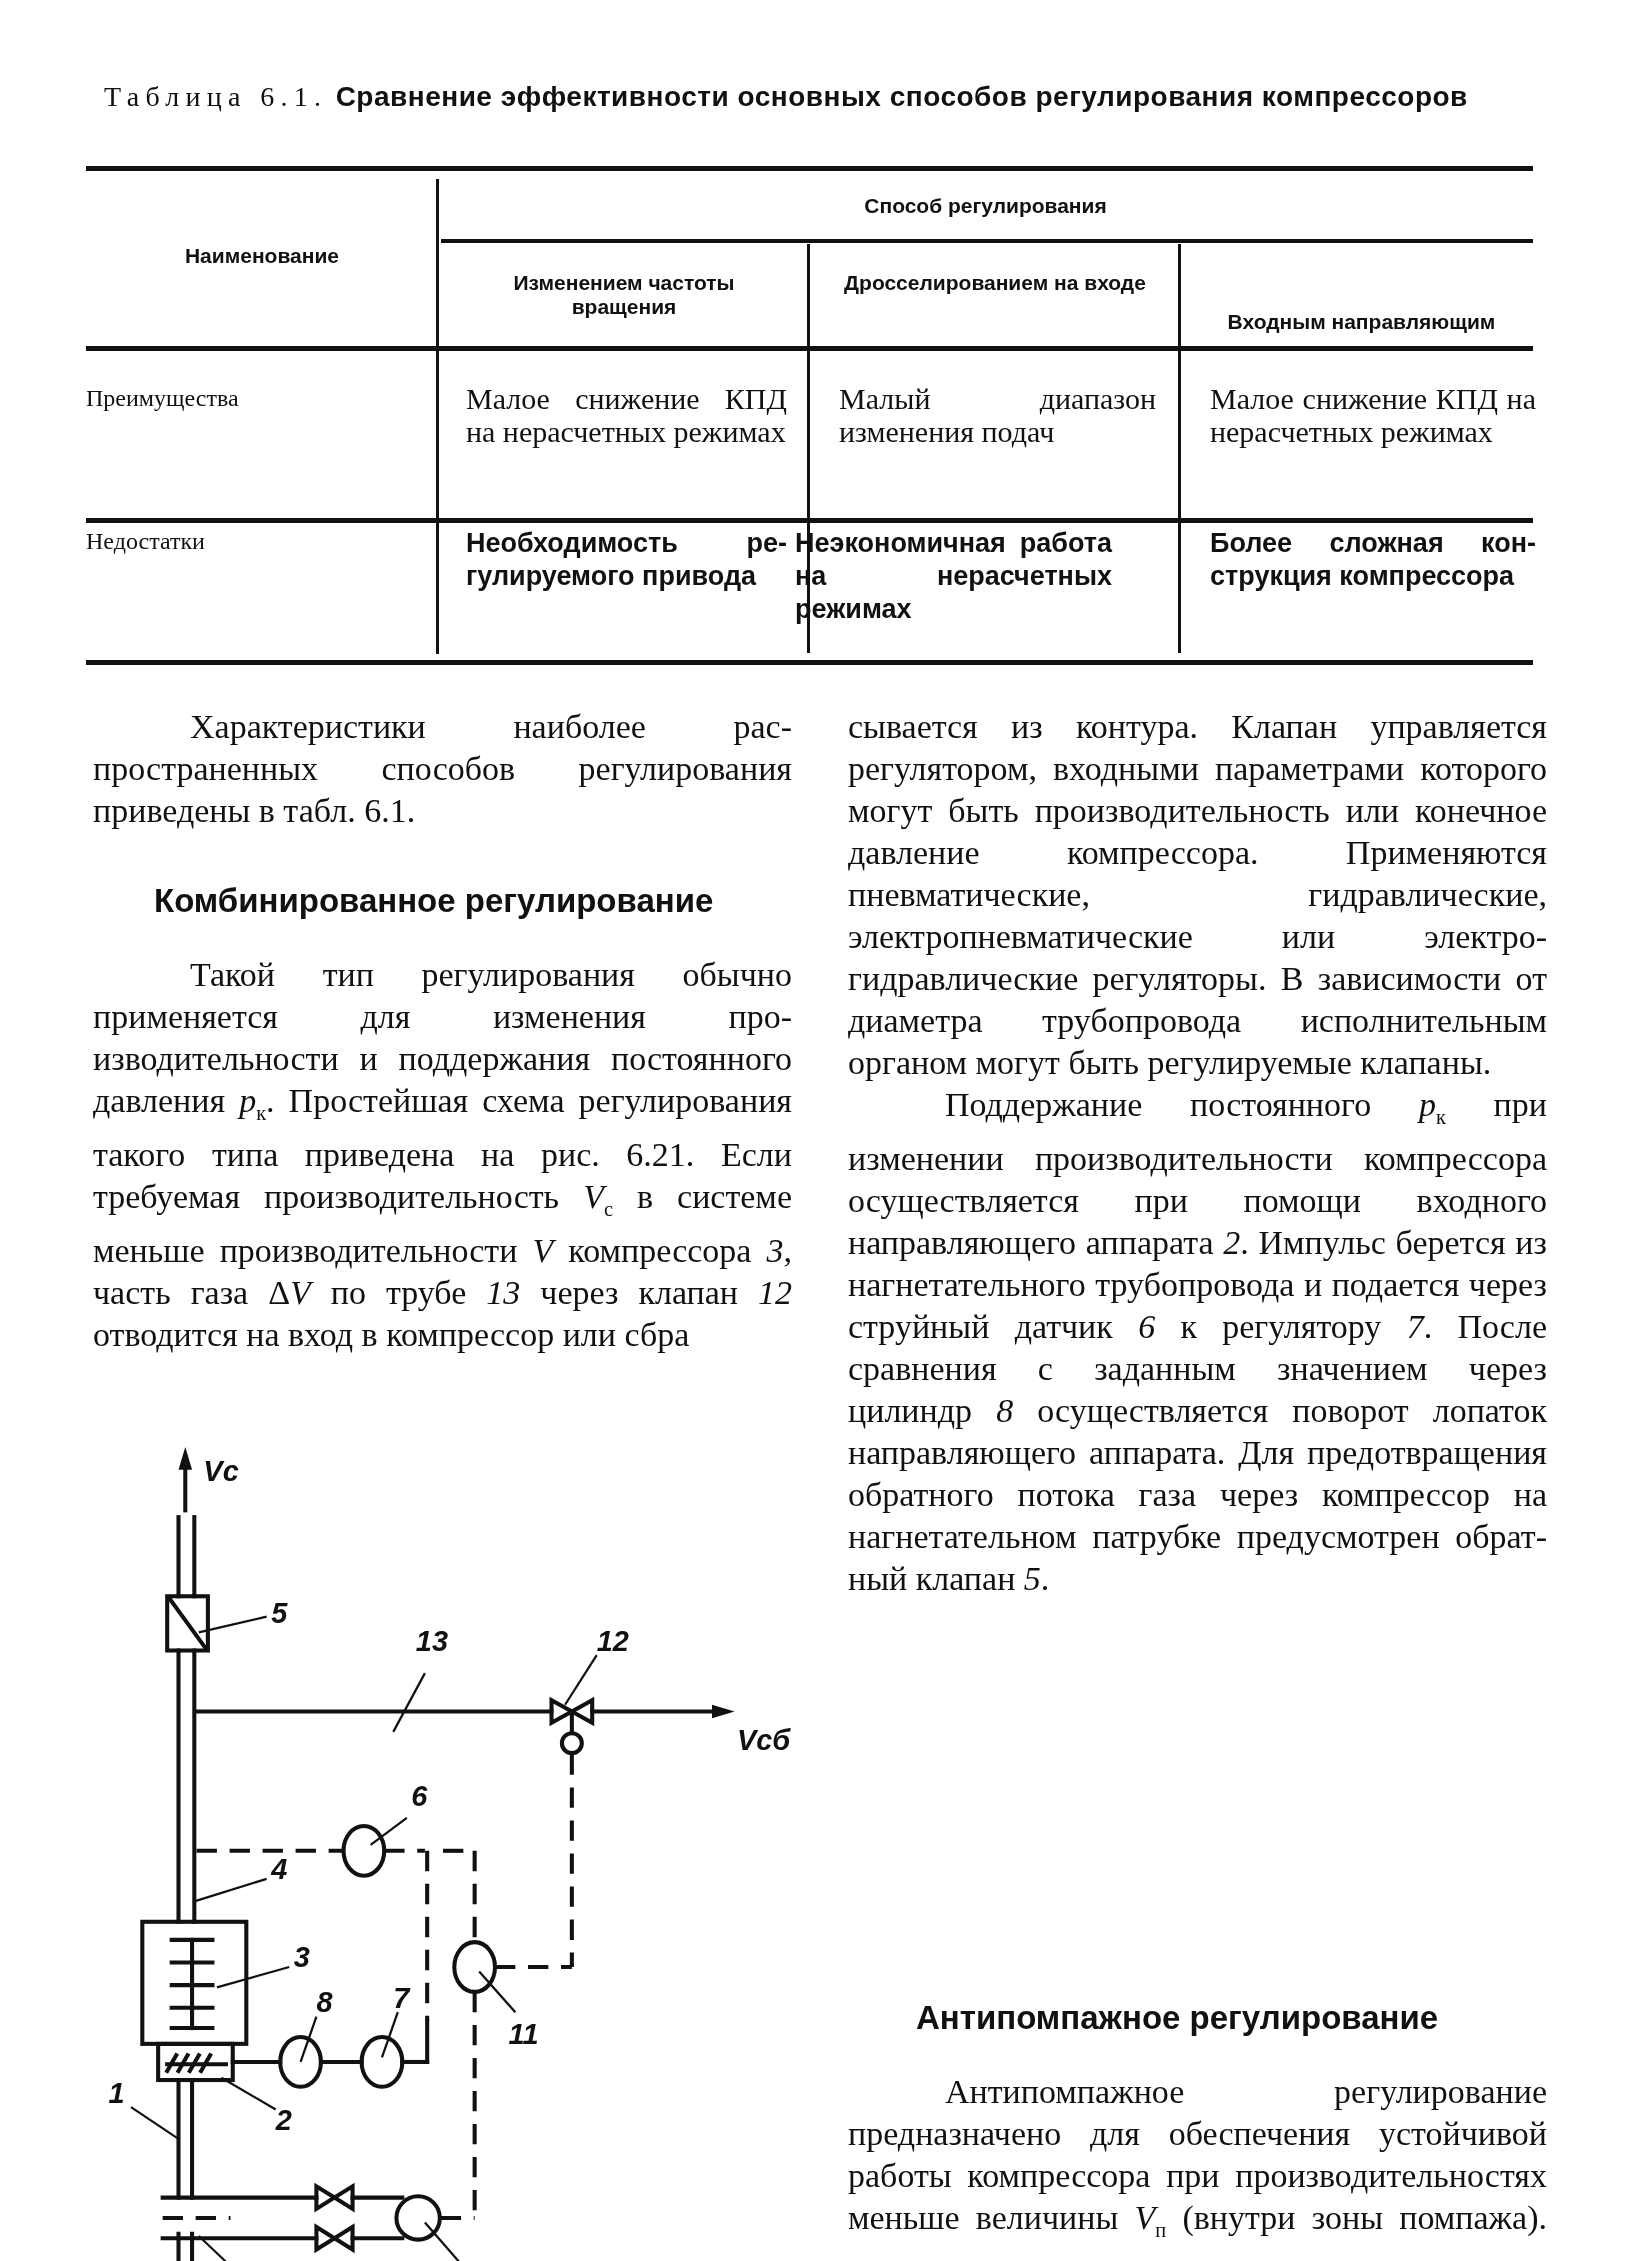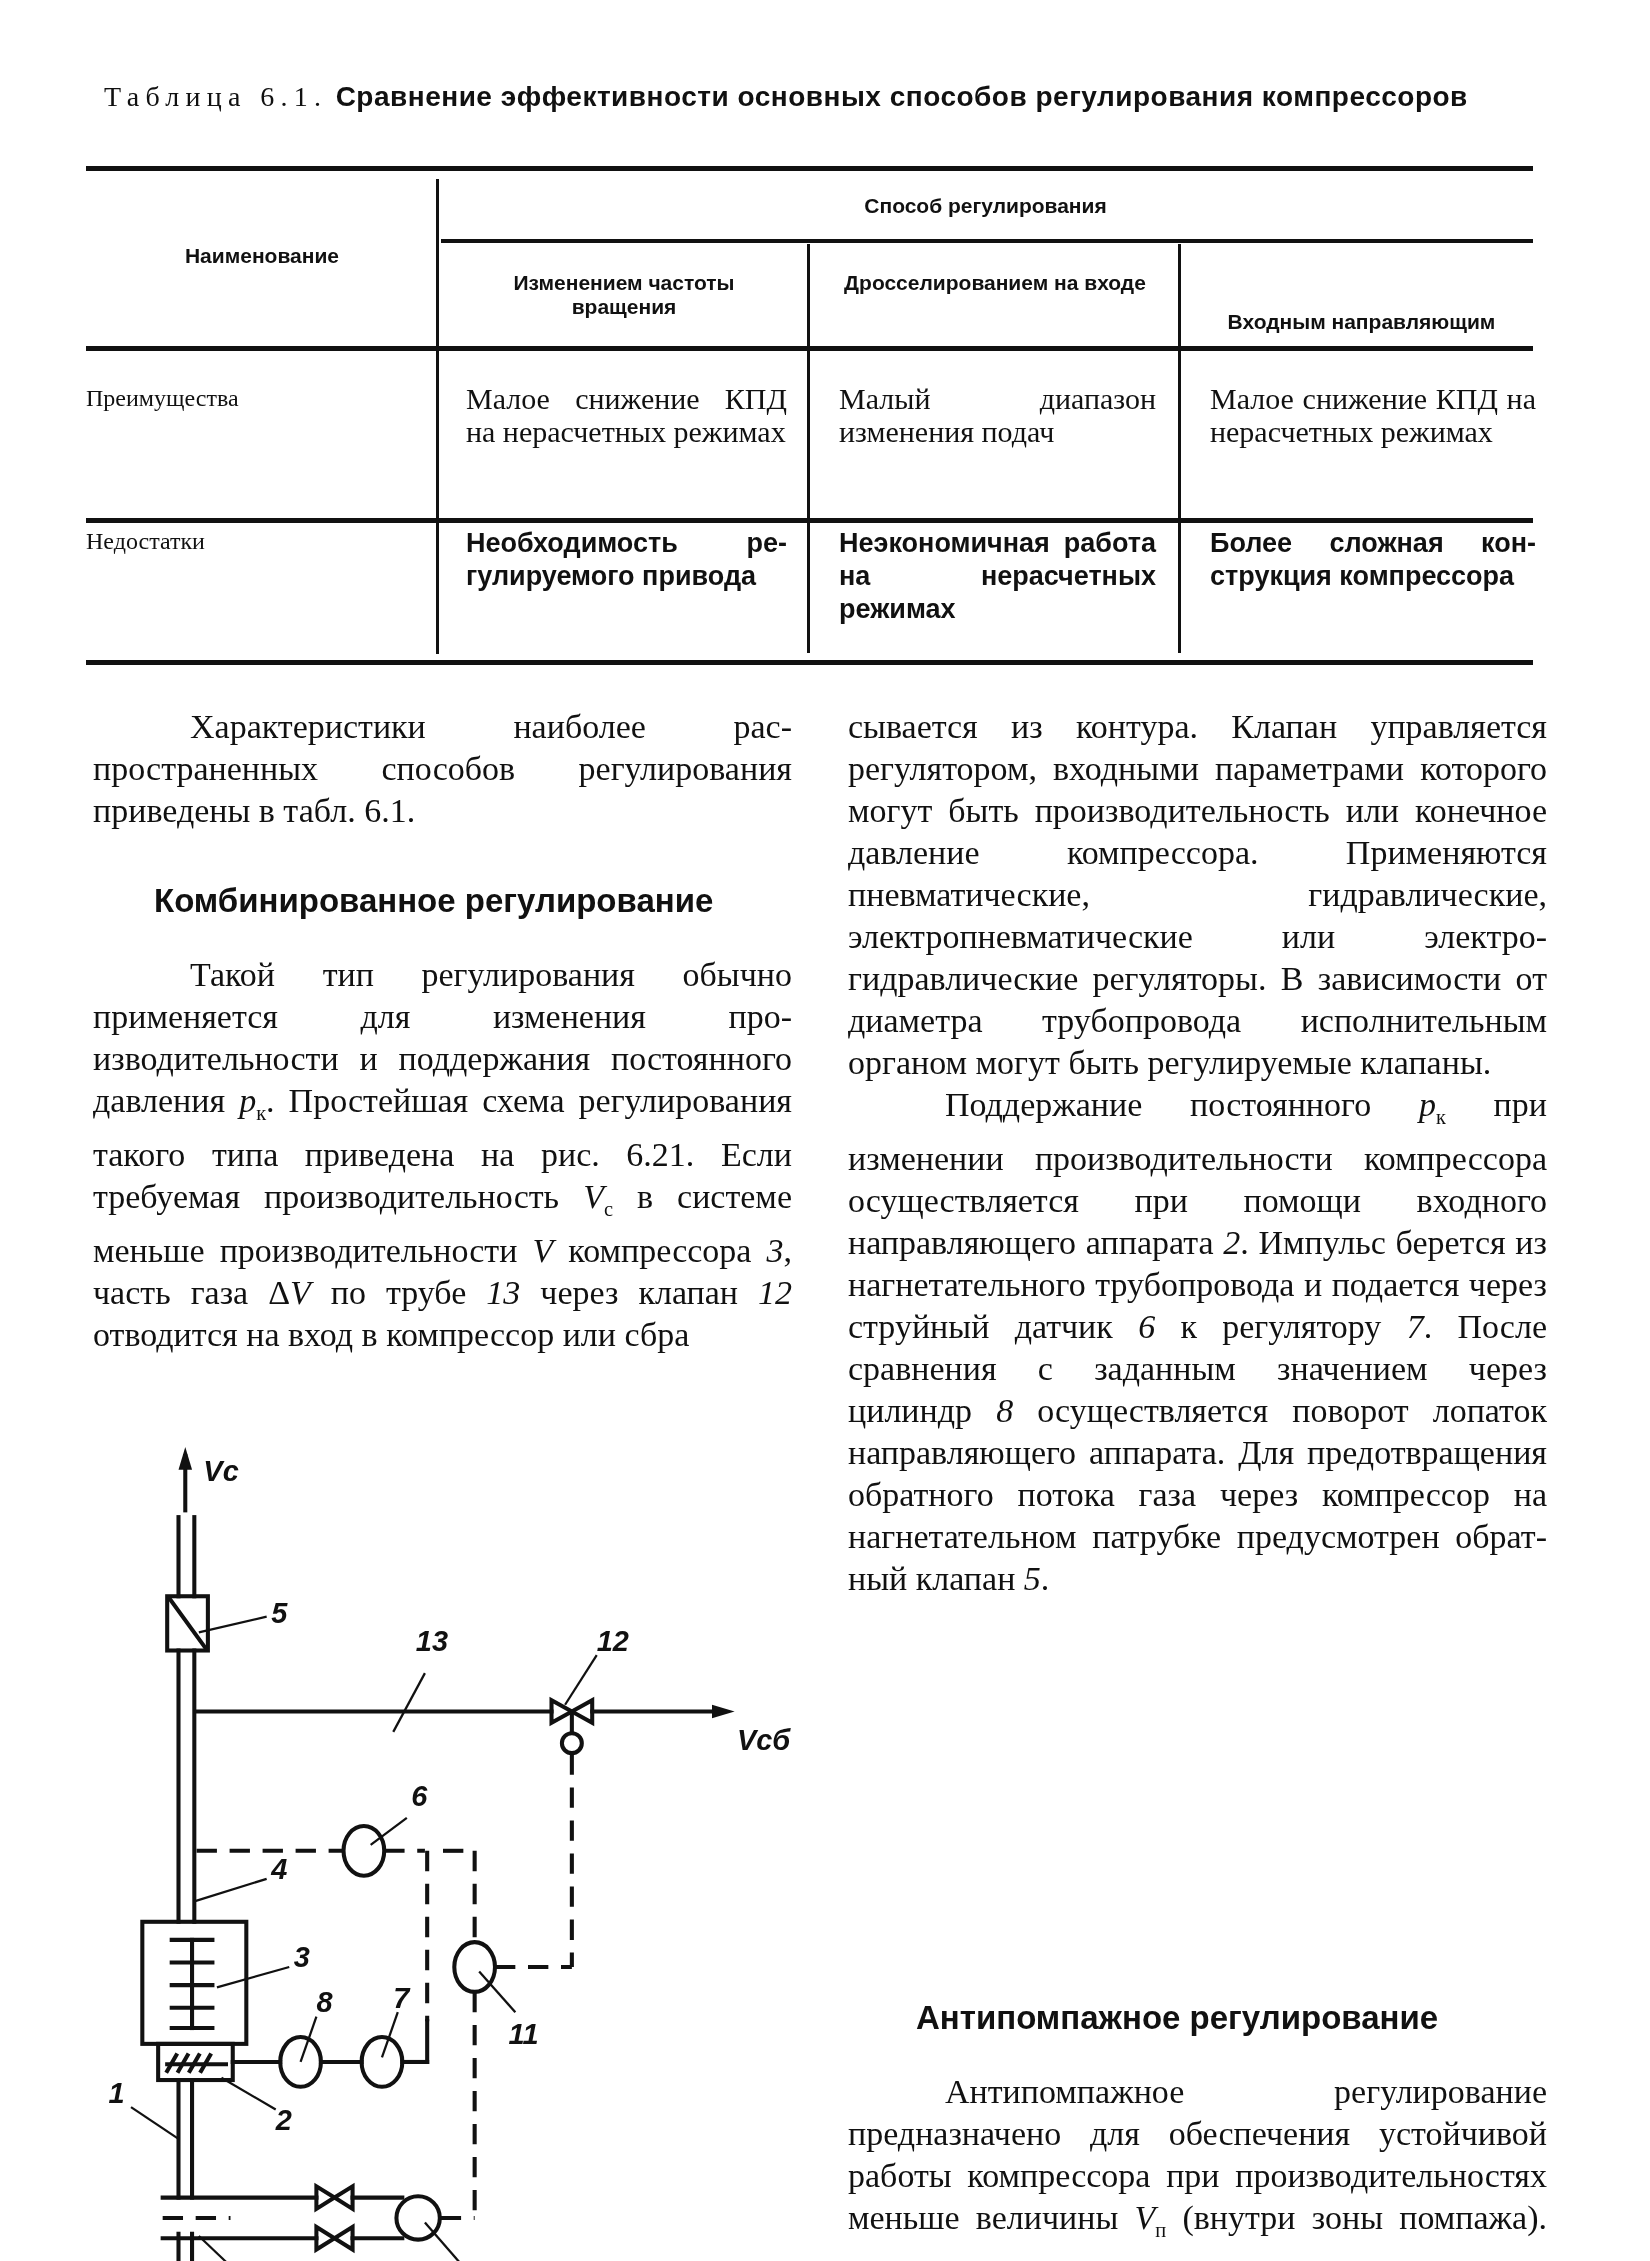--- a/index.html
+++ b/index.html
@@ -45,21 +45,21 @@
 <div class="th" style="left:832px; top:271px; width:326px;">Дросселированием на входе</div>
 <div class="th" style="left:1185px; top:287px; width:353px;margin-top:23px;">Входным направляющим</div>
 
 <div class="cellname" style="left:86px; top:382px;">Преимущества</div>
 <div class="cell" style="left:466px; top:382px; width:321px;">Малое снижение КПД на нерасчет­ных режимах</div>
 <div class="cell" style="left:839px; top:382px; width:317px;">Малый диапазон изменения подач</div>
 <div class="cell" style="left:1210px; top:382px; width:326px;">Малое снижение КПД на нерасчетных режимах</div>
 
 <div class="cellname" style="left:86px; top:525px;">Недостатки</div>
 <div class="cell bold" style="left:466px; top:527px; width:321px;">Необходимость ре­гулируемого при­вода</div>
-<div class="cell bold" style="left:839px; top:527px; width:317px;">Неэкономичная ра­бота на нерасчет­ных режимах</div>
+<div class="cell bold" style="left:795px; top:527px; width:317px;">Неэкономичная ра­бота на нерасчет­ных режимах</div>
 <div class="cell bold" style="left:1210px; top:527px; width:326px;">Более сложная кон­струкция компрес­сора</div>
 
 <div class="col" style="left:93px; top:706px; width:699px;">
   <p>Характеристики наиболее рас­пространенных способов регулиро­вания приведены в табл. 6.1.</p>
 </div>
 <div class="heading" style="left:154px; top:882px;">Комбинированное регулирование</div>
 <div class="col" style="left:93px; top:954px; width:699px;">
   <p><span>Такой тип регулирования обыч­но применяется для изменения про­изводительности и поддержания по­стоянного давления </span><i>p</i><sub>к</sub><span>. Простейшая схема регулирования такого типа приведена на рис. 6.21. Если требуе­мая производительность </span><i>V</i><sub>с</sub><span> в систе­ме меньше производительности </span><i>V</i><span> компрессора </span><i>3</i><span>, часть газа Δ</span><i>V</i><span> по трубе </span><i>13</i><span> через клапан </span><i>12</i><span> отводит­ся на вход в компрессор или сбра­</span></p>
 </div>
 

